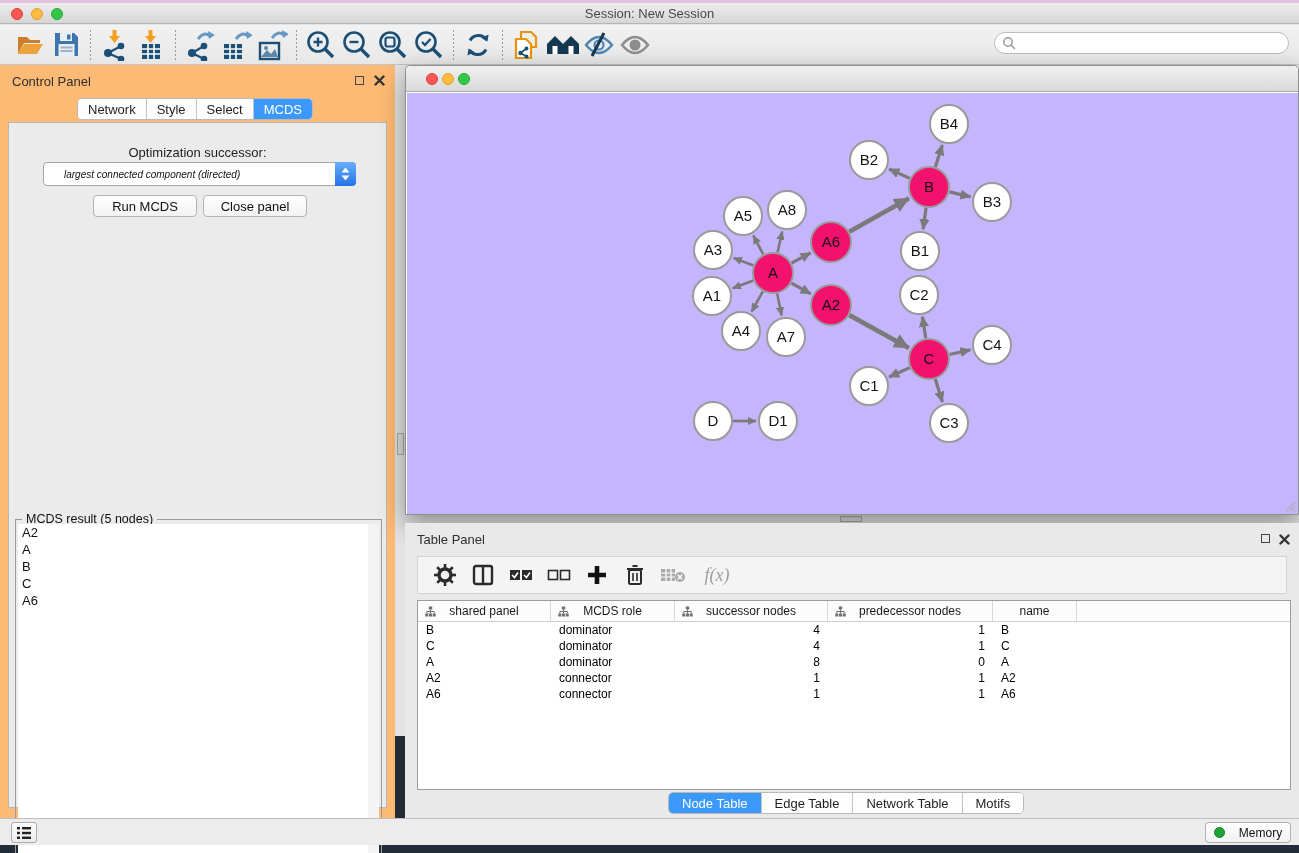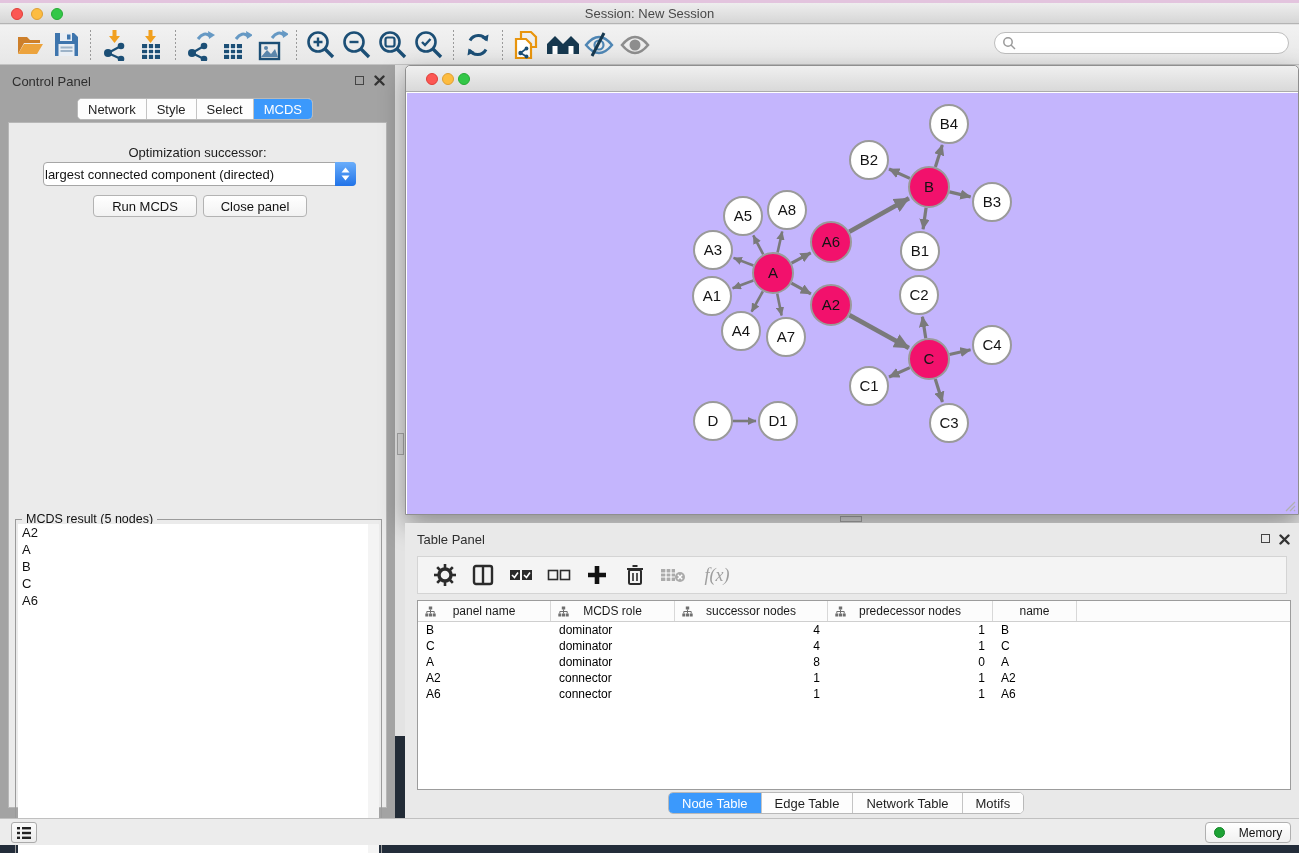--- a/index.html
+++ b/index.html
@@ -24,38 +24,38 @@
     background:linear-gradient(#f2f2f2,#e7e7e7); border-bottom:1px solid #c3c3c3;
     display:flex; align-items:center; padding-left:12px; }
   .tbtn { width:36px; height:34px; display:flex; align-items:center; justify-content:center; flex:0 0 auto; }
   .tsep { width:1px; height:30px; margin:0 6px; flex:0 0 auto;
     background-image:linear-gradient(#9a9a9a 2px, transparent 2px); background-size:1px 4px; }
   .searchbox { position:absolute; right:10px; top:7px; width:295px; height:22px; background:#fff;
     border:1px solid #bdbdbd; border-radius:11px; display:flex; align-items:center; padding-left:7px; }
   .searchbox input { border:none; outline:none; flex:1; font-size:12px; background:transparent; height:18px; }
 
   
-  .control-panel { position:absolute; left:0; top:62px; width:395px; height:755px; background:#a3a3a3; }
+  .control-panel { position:absolute; left:0; top:62px; width:395px; height:755px; background:#fdba74; }
   .panel-header { position:absolute; left:0; top:0; width:100%; height:32px; }
   .panel-title { position:absolute; left:12px; top:9px; font-size:13px; color:#2e2e2e; }
   .float-box { position:absolute; width:9px; height:9px; border:1.6px solid #444; top:11px; }
   .cp-float { right:31px; } .cp-close { right:10px; top:10px; }
   .xicon { position:absolute; width:11px; height:11px; }
   .cp-tabs { position:absolute; left:77px; top:33px; height:22px; display:flex;
     border:1px solid #b9b9b9; border-radius:5px; overflow:hidden; background:#fff; }
   .cp-tab { padding:0 10px; font-size:13px; color:#1f1f1f; display:flex; align-items:center;
     border-right:1px solid #c4c4c4; background:#fdfdfd; }
   .cp-tab:last-child { border-right:none; }
   .cp-tab.active { background:#3b99fc; color:#fff; }
   .cp-content { position:absolute; left:8px; top:57px; width:379px; height:686px;
     background:#ebebeb; border:1px solid #b7b7b7; }
   .opt-label { position:absolute; left:0; width:100%; top:22px; text-align:center; font-size:13px; color:#1c1c1c; }
   .dropdown { position:absolute; left:34px; top:39px; width:313px; height:24px; background:#fff;
     border:1px solid #a6a6a6; border-radius:4px; display:flex; align-items:center; }
-  .dropdown .dd-text { flex:1; font-size:13px; color:#111; padding-left:1px; white-space:nowrap; overflow:hidden; }
+  .dropdown .dd-text { flex:1; font-size:10px; color:#111; padding-left:20px; white-space:nowrap; overflow:hidden;font-style:italic; }
   .dd-stepper { width:21px; height:24px; margin-right:-1px; border-radius:0 4px 4px 0;
     background:linear-gradient(#6aaefb,#2173e8); display:flex; flex-direction:column;
     align-items:center; justify-content:center; gap:2px; }
   .btn { position:absolute; height:22px; background:linear-gradient(#ffffff,#f2f2f2);
     border:1px solid #b3b3b3; border-radius:4px; font-size:13px; color:#111;
     display:flex; align-items:center; justify-content:center; }
   .run-btn { left:84px; top:72px; width:104px; }
   .closep-btn { left:194px; top:72px; width:104px; }
   .result-group { position:absolute; left:6px; top:396px; width:367px; height:340px; border:1px solid #9b9b9b; }
   .result-legend { position:absolute; left:6px; top:-8px; background:#ebebeb; padding:0 4px;
@@ -522,21 +522,21 @@
     <div class="data-table">
       <div class="dt-header" id="dt-header">
           <div class="dt-hcell" style="width: 133px;">
             <svg class="hicon" width="11" height="11" viewBox="0 0 11 11">
               <rect x="3.8" y="0.5" width="3.4" height="3" fill="#6f6f6f"></rect>
               <path d="M5.5 3.5v2M1.8 5.5h7.4M1.8 5.5v2M5.5 5.5v2M9.2 5.5v2" stroke="#6f6f6f" stroke-width="1" fill="none"></path>
               <rect x="0.3" y="7.5" width="3" height="3" fill="#6f6f6f"></rect>
               <rect x="4" y="7.5" width="3" height="3" fill="#6f6f6f"></rect>
               <rect x="7.7" y="7.5" width="3" height="3" fill="#6f6f6f"></rect>
             </svg>
-            <span>panel name</span>
+            <span>shared panel</span>
           </div>
           <div class="dt-hcell" style="width: 124px;">
             <svg class="hicon" width="11" height="11" viewBox="0 0 11 11">
               <rect x="3.8" y="0.5" width="3.4" height="3" fill="#6f6f6f"></rect>
               <path d="M5.5 3.5v2M1.8 5.5h7.4M1.8 5.5v2M5.5 5.5v2M9.2 5.5v2" stroke="#6f6f6f" stroke-width="1" fill="none"></path>
               <rect x="0.3" y="7.5" width="3" height="3" fill="#6f6f6f"></rect>
               <rect x="4" y="7.5" width="3" height="3" fill="#6f6f6f"></rect>
               <rect x="7.7" y="7.5" width="3" height="3" fill="#6f6f6f"></rect>
             </svg>
             <span>MCDS role</span>

